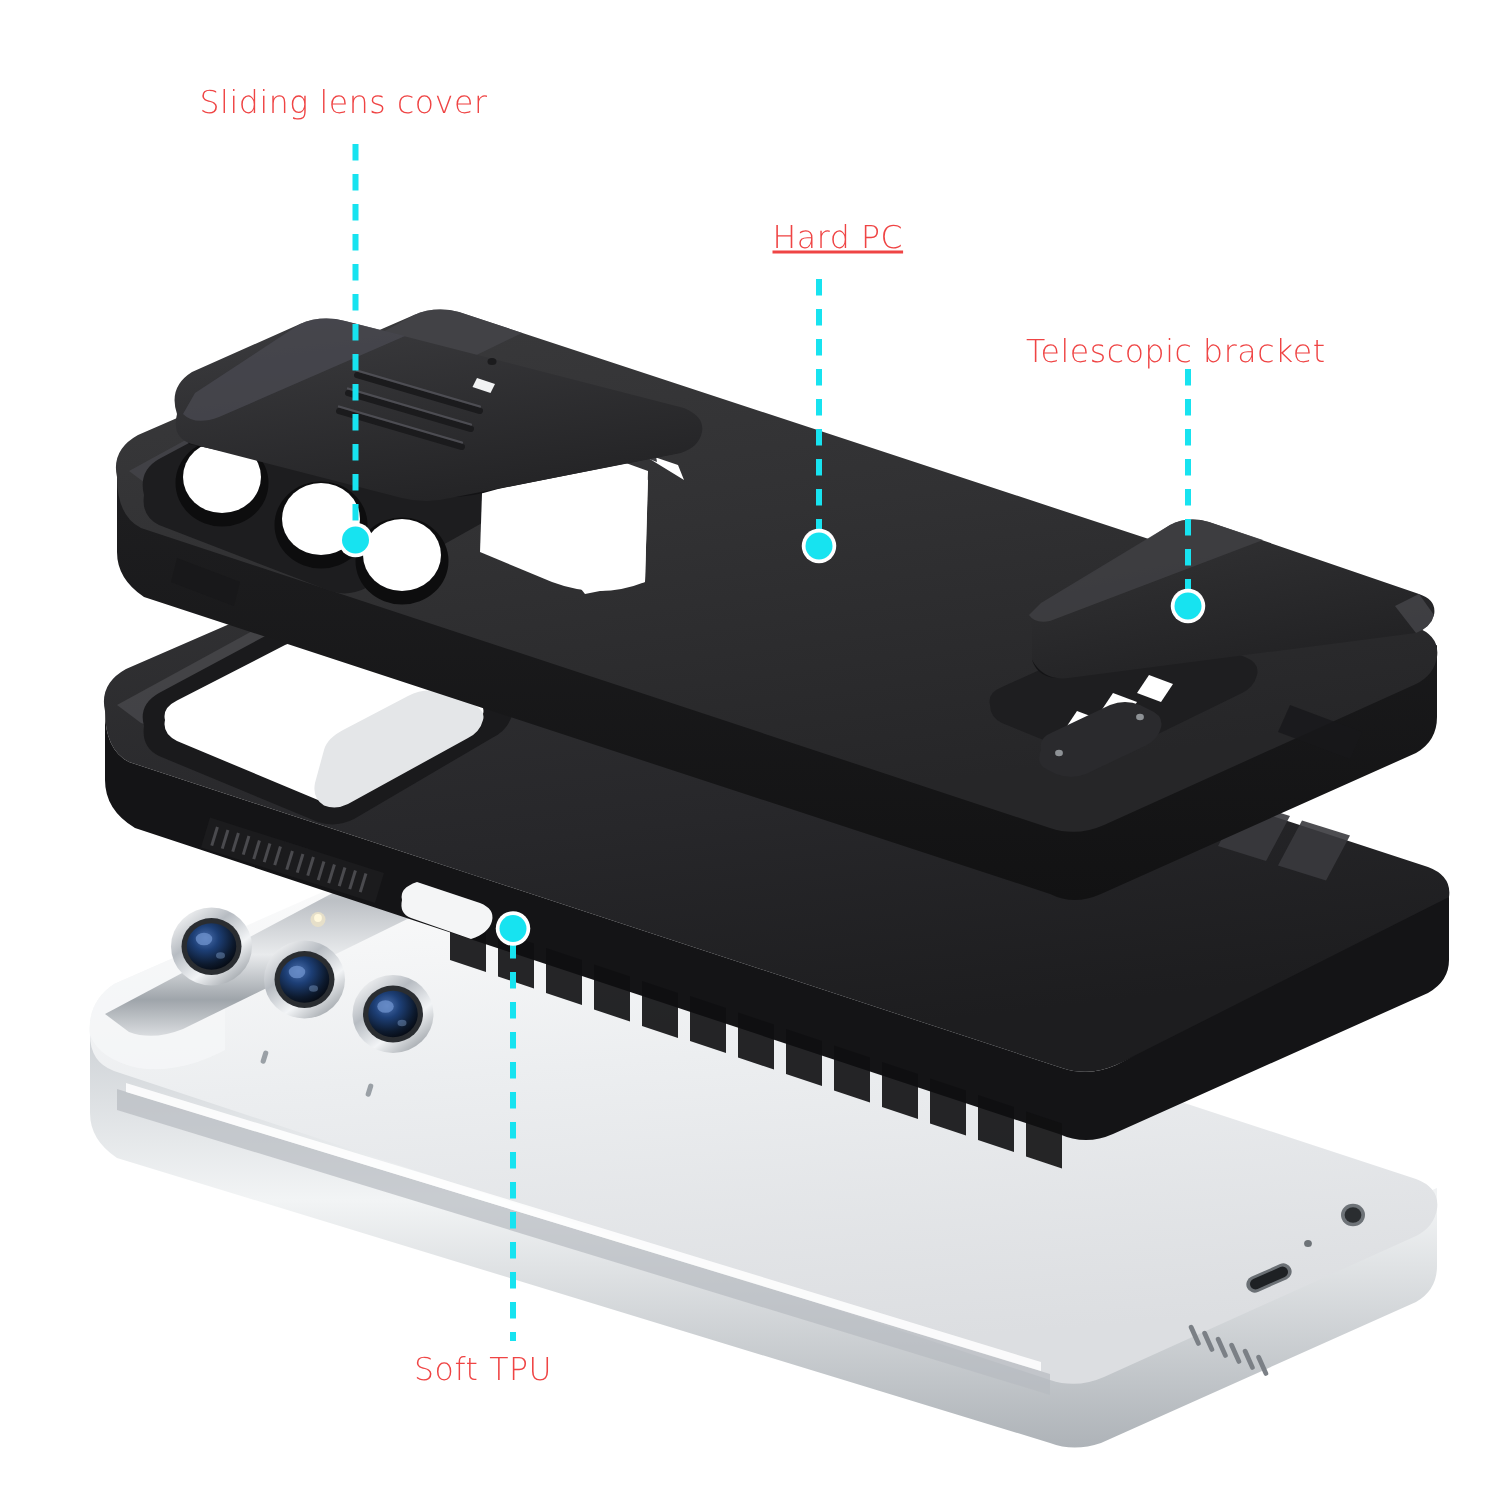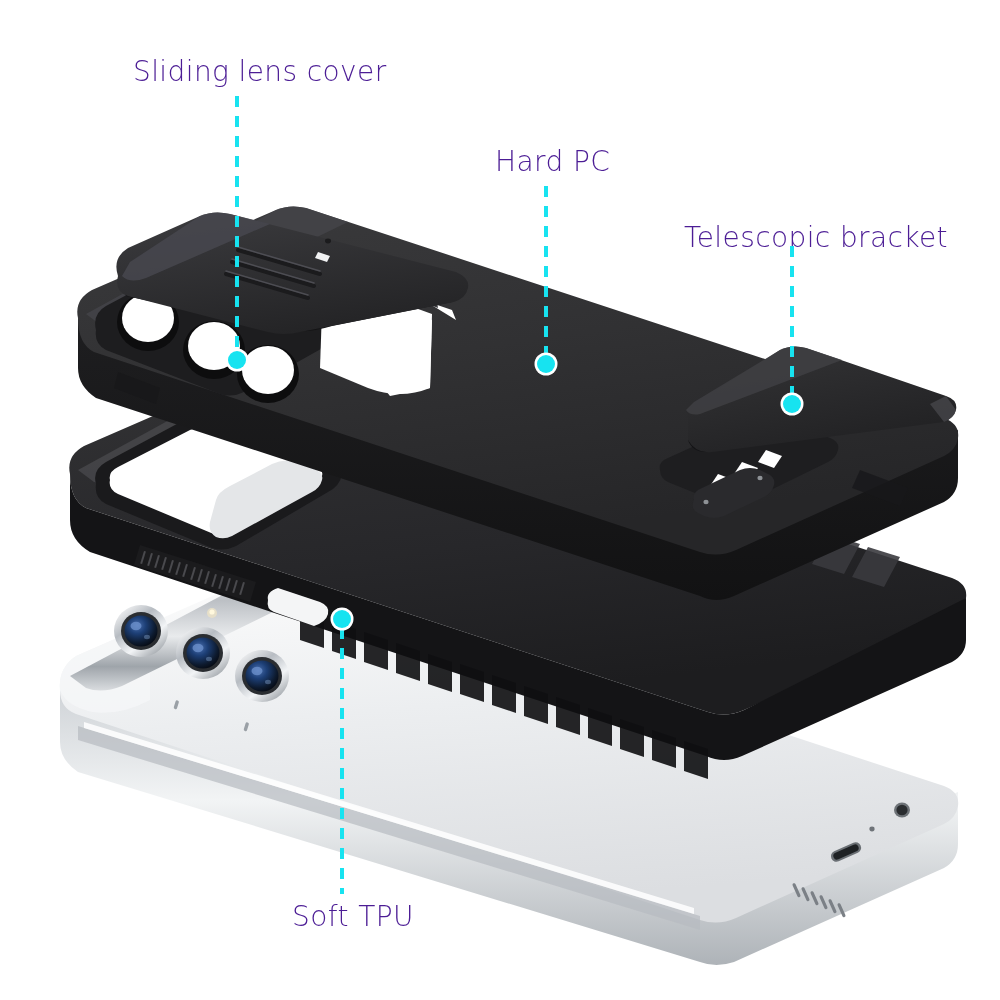--- a/index.html
+++ b/index.html
@@ -12,22 +12,22 @@
     position:relative;
   }
   #stage{position:absolute;inset:0;width:1000px;height:1000px;}
   .layer{position:absolute;}
 
   
   .callout-label{
     position:absolute;
     font-family:"DejaVu Sans", sans-serif;
     font-weight:300;
-    color:#4c1d95;
-    font-size:28px;
+    color:#ef4444;
+    font-size:21px;
     letter-spacing:0.4px;
     white-space:nowrap;
     line-height:1;
   }
   .callout-line{position:absolute;}
   .callout-dot{
     position:absolute;
     border-radius:50%;
     background:#17e3f0;
     box-shadow:0 0 0 2.5px #ffffff;
@@ -347,31 +347,31 @@
       <path d="M318 252 L330 256 L327 262 L315 258 Z" fill="#f1f2f3"></path>
     </g>
   </svg>
 
   <div class="callout-label" style="left:133px;top:58px;">Sliding lens cover</div>
   <svg class="callout-line" style="left:228px;top:90px;" width="20" height="280">
     <line x1="9" y1="6" x2="9" y2="266" stroke="#17e3f0" stroke-width="4" stroke-dasharray="11 9" stroke-linecap="butt"></line>
   </svg>
   <div class="callout-dot" style="left:228px;top:351px;width:18px;height:18px;"></div>
 
-  <div class="callout-label" style="left:495px;top:148px;">Hard PC</div>
+  <div class="callout-label" style="left:515px;top:148px;text-decoration:underline;">Hard PC</div>
   <svg class="callout-line" style="left:537px;top:180px;" width="20" height="190">
     <line x1="9" y1="6" x2="9" y2="178" stroke="#17e3f0" stroke-width="4" stroke-dasharray="11 9" stroke-linecap="butt"></line>
   </svg>
   <div class="callout-dot" style="left:537px;top:355px;width:18px;height:18px;"></div>
 
   <div class="callout-label" style="left:684px;top:224px;">Telescopic bracket</div>
   <svg class="callout-line" style="left:783px;top:240px;" width="20" height="170">
     <line x1="9" y1="6" x2="9" y2="158" stroke="#17e3f0" stroke-width="4" stroke-dasharray="11 9" stroke-linecap="butt"></line>
   </svg>
   <div class="callout-dot" style="left:783px;top:395px;width:18px;height:18px;"></div>
 
   <svg class="callout-line" style="left:333px;top:624px;" width="20" height="275">
     <line x1="9" y1="4" x2="9" y2="270" stroke="#17e3f0" stroke-width="4" stroke-dasharray="11 9" stroke-linecap="butt"></line>
   </svg>
   <div class="callout-dot" style="left:333px;top:610px;width:18px;height:18px;"></div>
-  <div class="callout-label" style="left:292px;top:903px;">Soft TPU</div>
+  <div class="callout-label" style="left:276px;top:903px;">Soft TPU</div>
 
 </div>
 
 </body></html>

